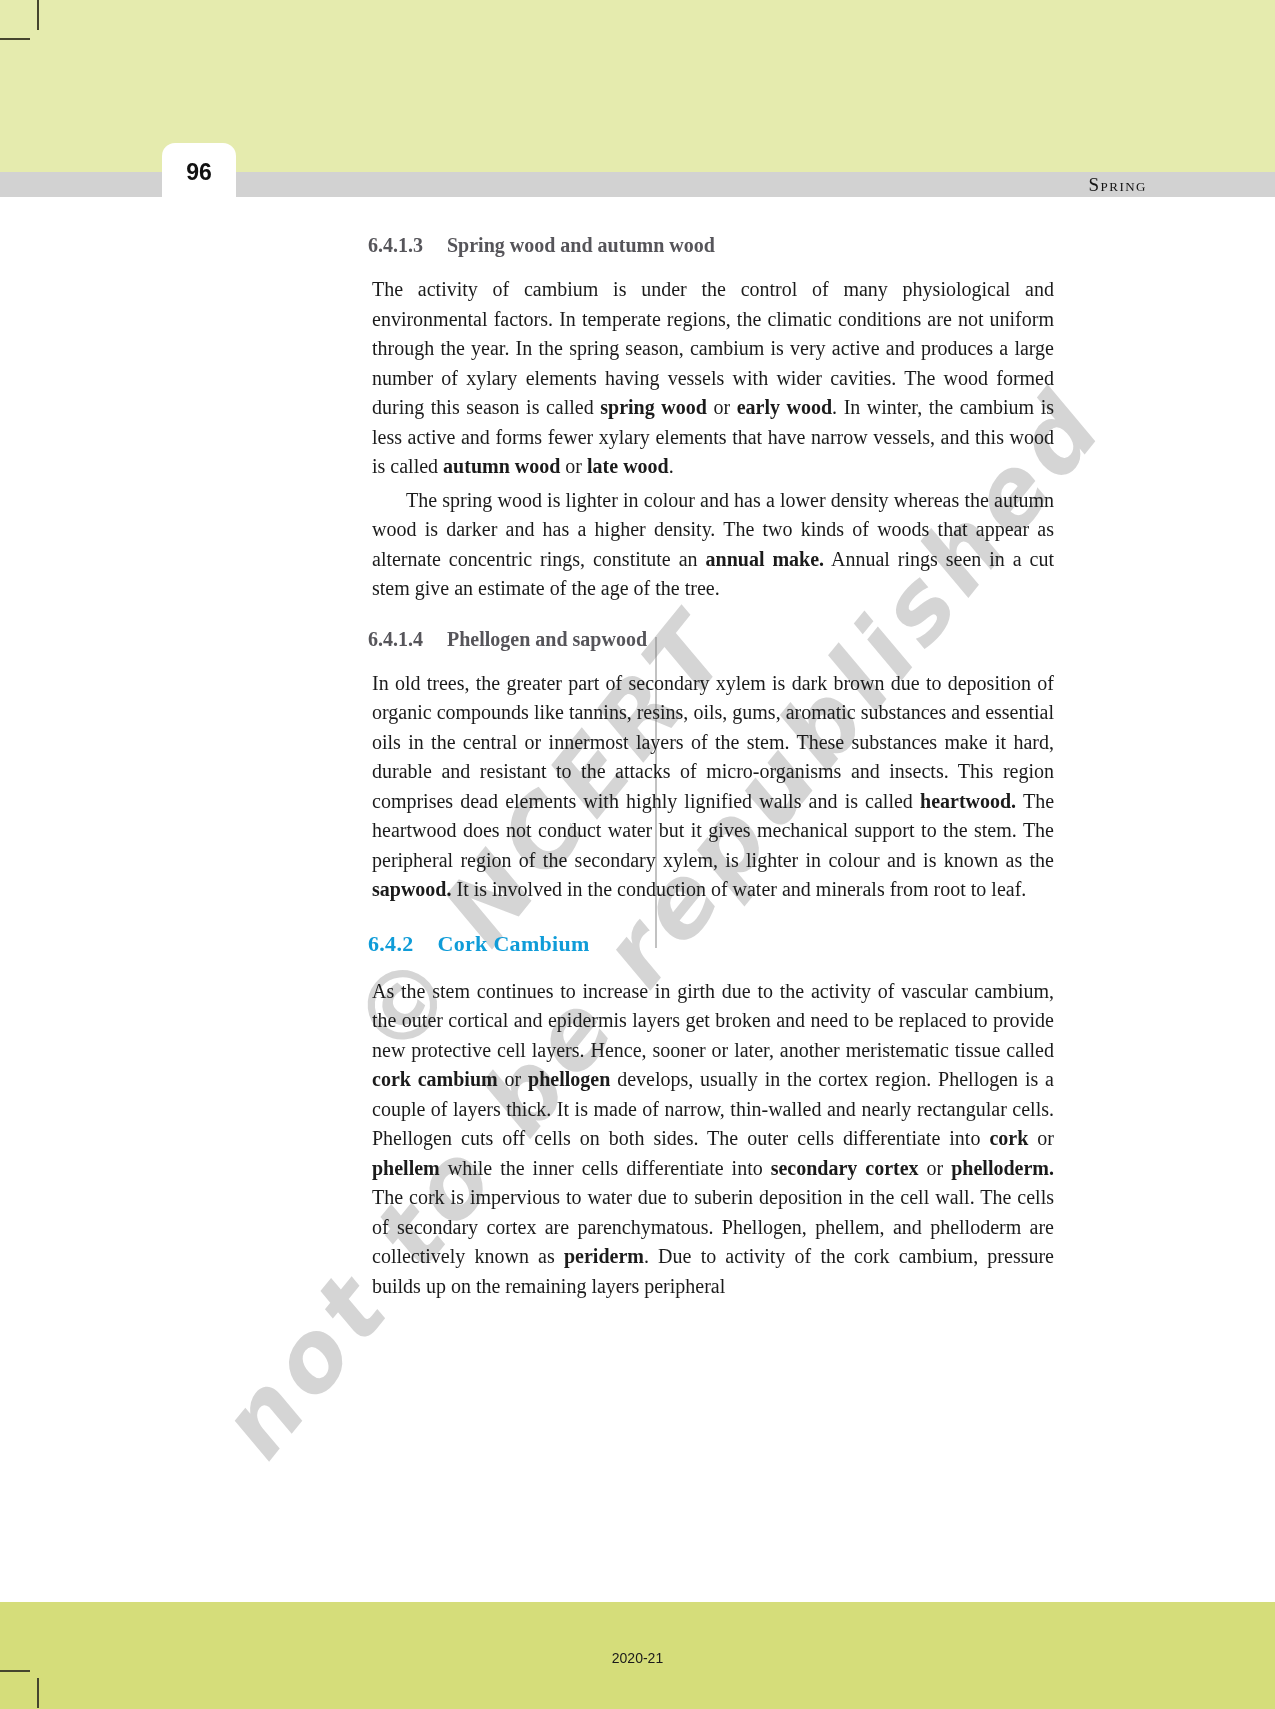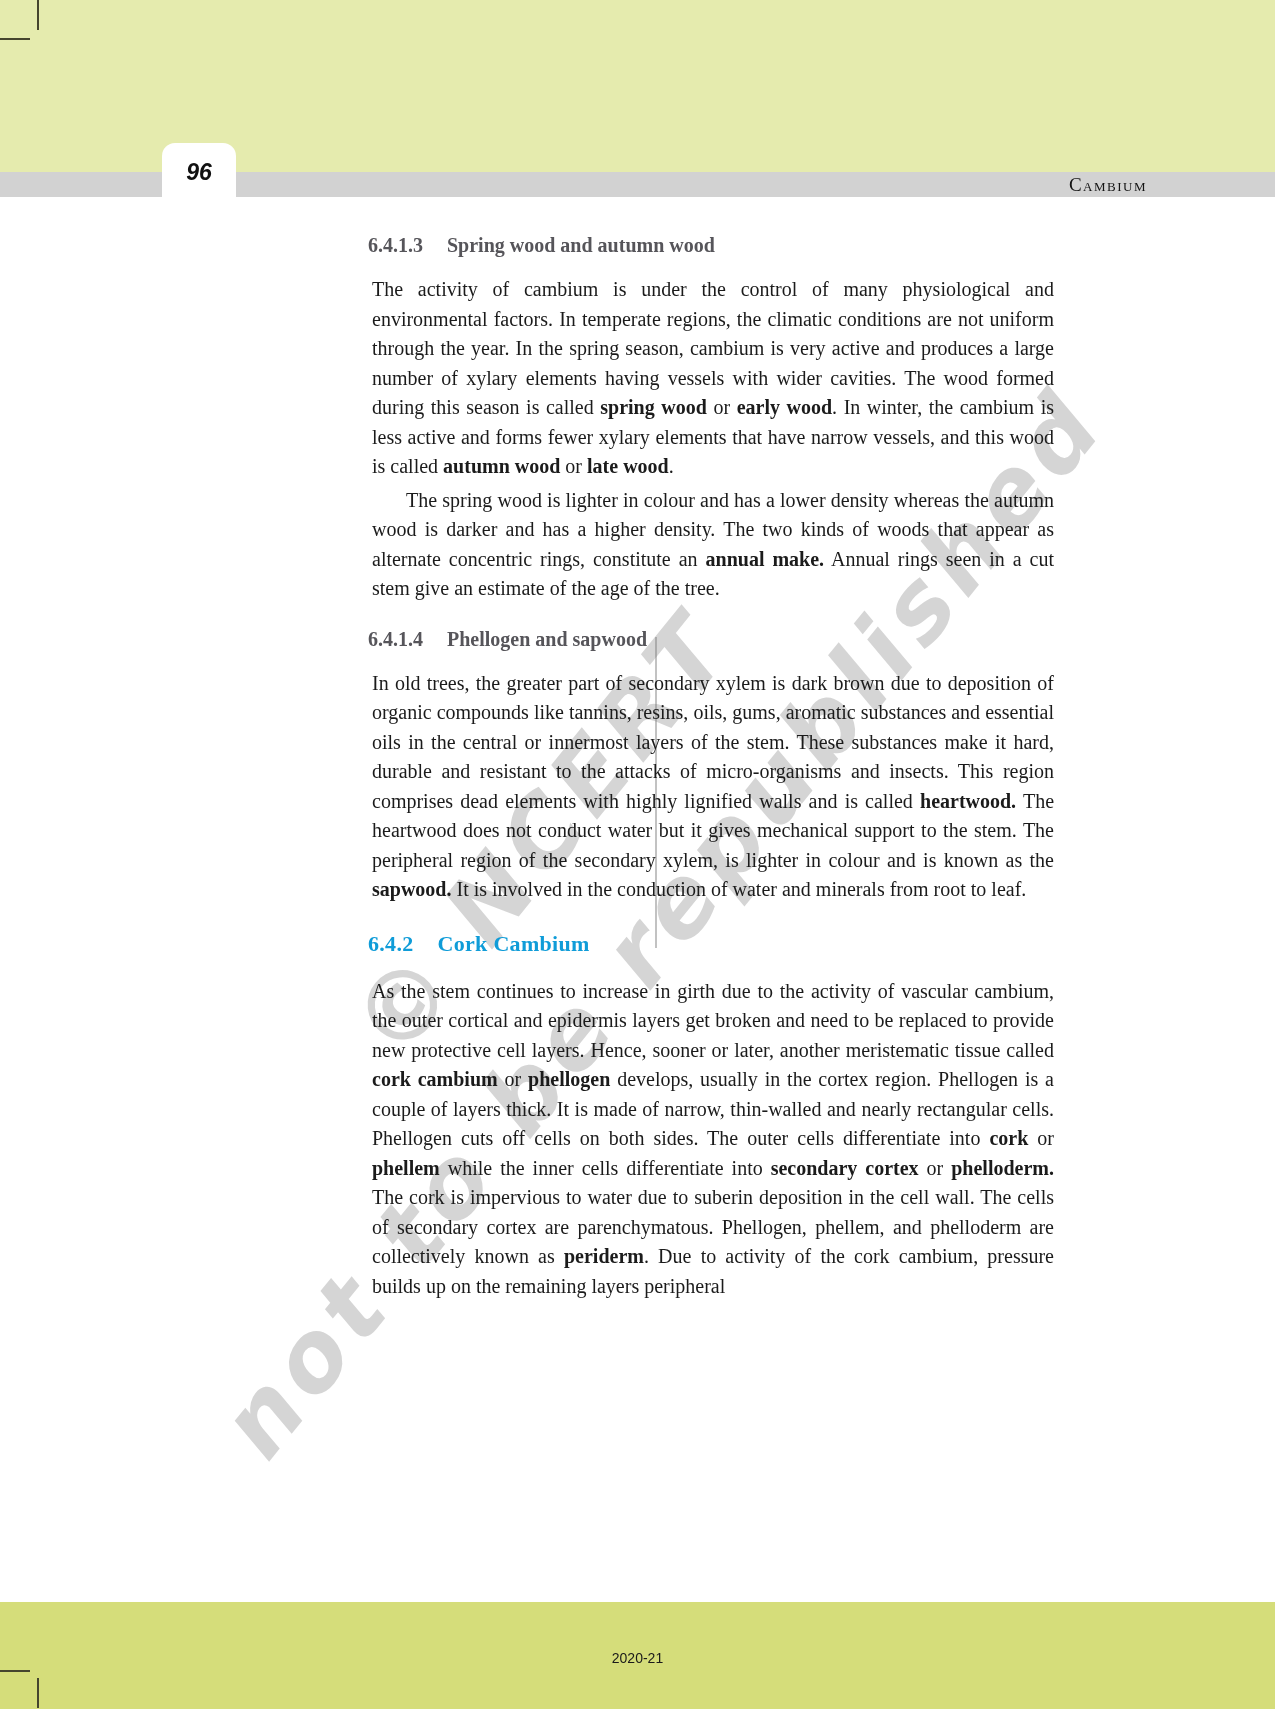--- a/index.html
+++ b/index.html
@@ -19,21 +19,21 @@
   .crop.tl-v{top:0;}
   .crop.bl-h{top:1670px;}
   .crop.bl-v{top:1678px;}
 
   
   .header-bar{position:absolute;left:0;top:172px;width:1275px;height:25px;background:var(--header-bar,#d2d2d2);}
   .running-head{position:absolute;right:128px;top:172px;height:25px;line-height:25px;
        font-family:"Liberation Serif",serif;font-variant:small-caps;font-size:19px;
        letter-spacing:1.5px;color:#141414;}
   .page-number-tab{position:absolute;left:162px;top:143px;width:74px;height:54px;background:#ffffff;
-       border-radius:13px 13px 0 0;text-align:center;font-style:italic;}
+       border-radius:13px 13px 0 0;text-align:center;}
   .page-number-tab span{display:inline-block;margin-top:16px;font-family:"Liberation Sans",sans-serif;
        font-weight:bold;font-size:23px;color:#111111;}
 
   
   .watermark-line{position:absolute;white-space:nowrap;transform-origin:0 0;
        font-family:"DejaVu Sans",sans-serif;font-weight:bold;font-style:italic;
        color:rgba(115,115,115,0.30);letter-spacing:8px;pointer-events:none;}
   .wm1{left:330px;top:1008px;font-size:96px;transform:rotate(-51deg);}
   .wm2{left:198px;top:1408px;font-size:96px;transform:rotate(-51deg);}
   .wm-stroke{position:absolute;left:655px;top:637px;width:2px;height:311px;
@@ -65,21 +65,21 @@
 
   <div class="crop h tl-h"></div>
   <div class="crop v tl-v"></div>
   <div class="crop h bl-h"></div>
   <div class="crop v bl-v"></div>
 
   <div class="header-bar"></div>
   <div class="page-number-tab">
     <span>96</span>
   </div>
-  <div class="running-head">Cambium</div>
+  <div class="running-head">Spring</div>
 
   <div class="watermark-line wm1">© NCERT</div>
   <div class="watermark-line wm2">not to be republished</div>
   <div class="wm-stroke"></div>
 
   <div class="content">
 
     <div class="subheading">
       <span class="sec-num">6.4.1.3</span><span class="sec-title">Spring wood and autumn wood</span>
     </div>

